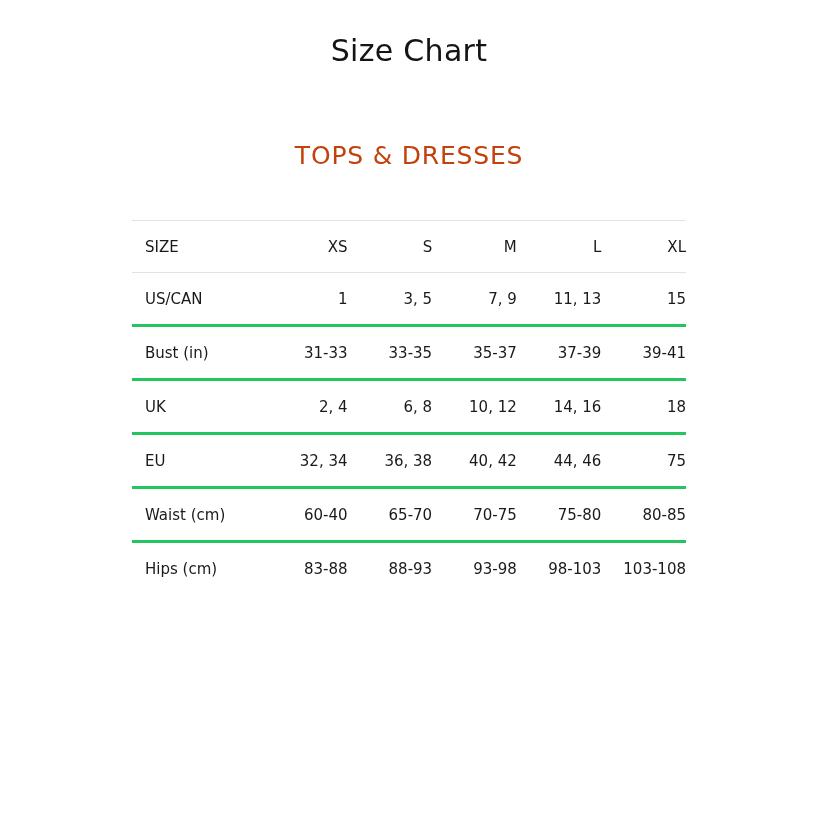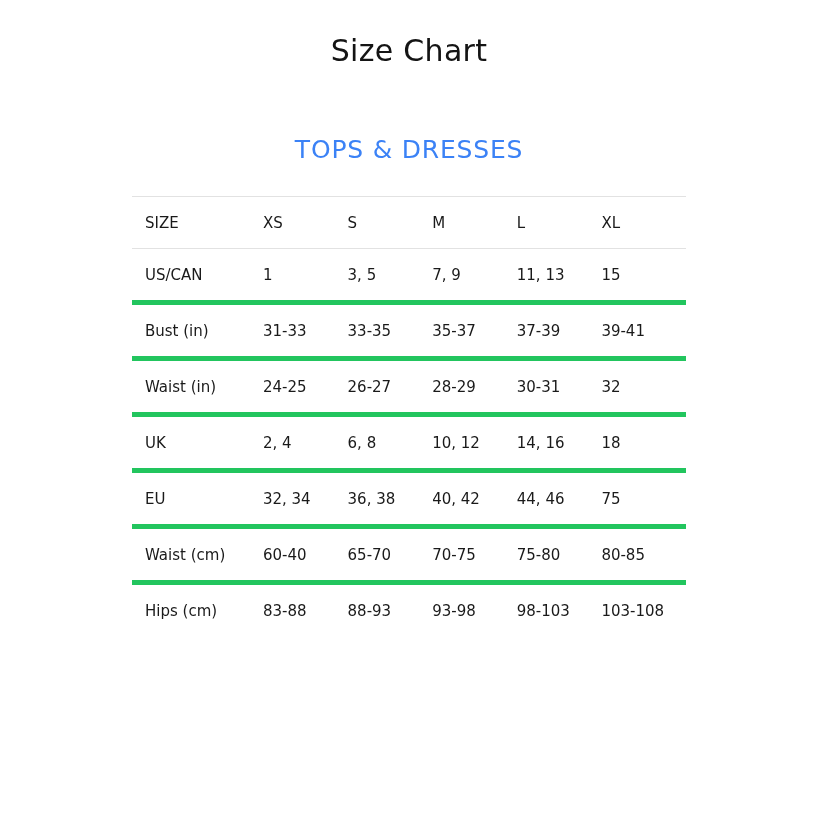--- a/index.html
+++ b/index.html
@@ -27,56 +27,57 @@
     letter-spacing: 0.3px;
     color: #141414;
     margin: 0;
     padding-top: 33px;
   }
   .subtitle {
     text-align: center;
     font-size: 25px;
     font-weight: 400;
     letter-spacing: 0.8px;
-    color: #3b82f6;
-    margin: 10px;
+    color: #c2410c;
+    margin: 16px;
     padding-top: 57px;
   }
   .table-wrap {
-    margin: 32px auto 0 auto;
+    margin: 50px auto 0 auto;
     width: 554px;
   }
   table.size-table {
     width: 100%;
     border-collapse: collapse;
     font-size: 15px;
     color: #1a1a1a;
   }
   table.size-table tr {
-    border-top: 5px solid #22c55e;
+    border-top: 3px solid #22c55e;
   }
   table.size-table tr:first-child {
     border-top: 1px solid #e2e2e2;
   }
   table.size-table td,
   table.size-table th {
     text-align: left;
     font-weight: 400;
     padding: 17px 0 16px 0;
     vertical-align: middle;
     white-space: nowrap;
   }
   table.size-table td.label,
   table.size-table th.label {
     width: 117px;
     padding-left: 13px;
   }
   table.size-table td.col,
   table.size-table th.col {
     width: 84px;
+    text-align: right;
   }
   table.size-table th {
     font-size: 15px;
   }
 </style>
 </head>
 <body>
 
 <div class="page">
 
@@ -107,28 +108,20 @@
         </tr>
         <tr>
           <td class="label">Bust (in)</td>
           <td class="col">31-33</td>
           <td class="col">33-35</td>
           <td class="col">35-37</td>
           <td class="col">37-39</td>
           <td class="col">39-41</td>
         </tr>
         <tr>
-          <td class="label">Waist (in)</td>
-          <td class="col">24-25</td>
-          <td class="col">26-27</td>
-          <td class="col">28-29</td>
-          <td class="col">30-31</td>
-          <td class="col">32</td>
-        </tr>
-        <tr>
           <td class="label">UK</td>
           <td class="col">2, 4</td>
           <td class="col">6, 8</td>
           <td class="col">10, 12</td>
           <td class="col">14, 16</td>
           <td class="col">18</td>
         </tr>
         <tr>
           <td class="label">EU</td>
           <td class="col">32, 34</td>

